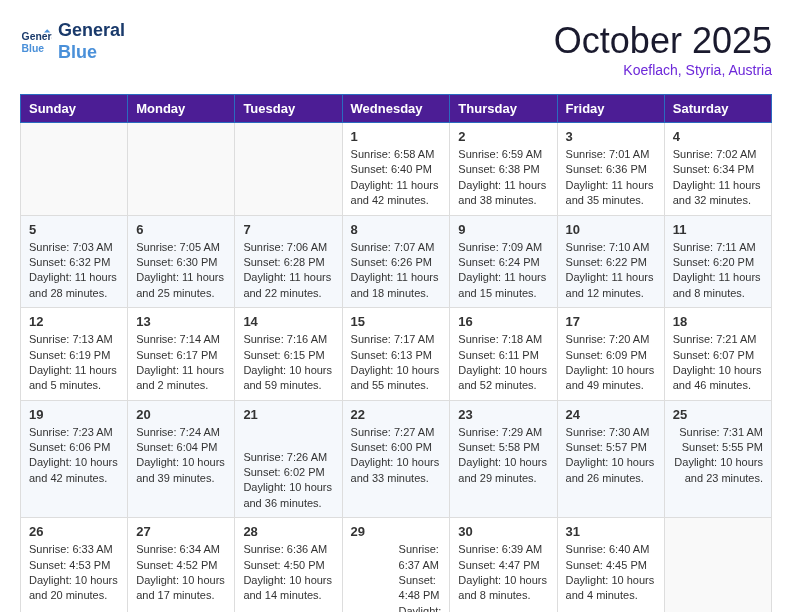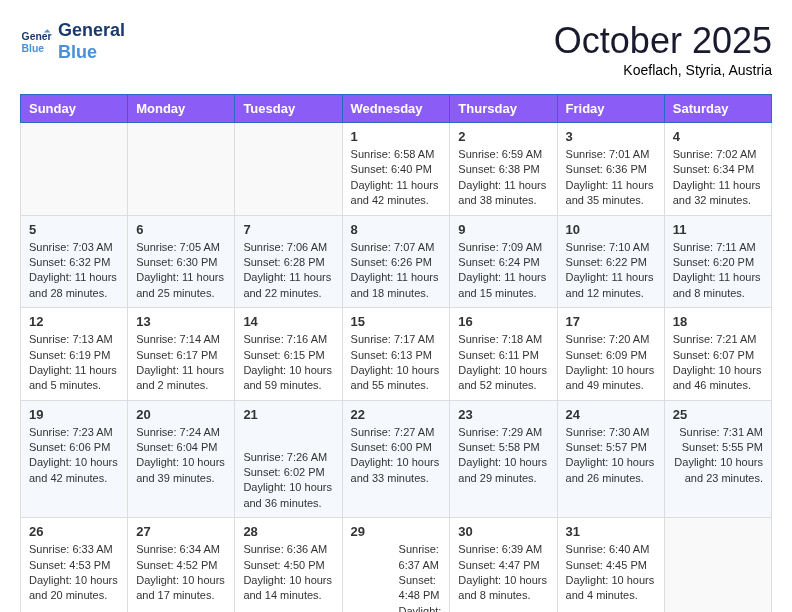--- a/index.html
+++ b/index.html
@@ -37,29 +37,29 @@
     .title-block {
       text-align: right;
     }
     .month-title {
       font-size: 36px;
       font-weight: 300;
       color: #1a1a2e;
     }
     .subtitle {
       font-size: 14px;
-      color: #000000;
+      color: #6d28d9;
     }
     .calendar {
       width: 100%;
       border-collapse: collapse;
       border: 1px solid #ccc;
     }
     .calendar th {
-      background-color: #8b5cf6;
+      background-color: #4c1d95;
       color: #fff;
       text-align: left;
       padding: 6px 8px;
       font-size: 13px;
       font-weight: bold;
       border: 1px solid #2a6bbf;
     }
     .calendar td {
       vertical-align: top;
       padding: 6px 8px;

